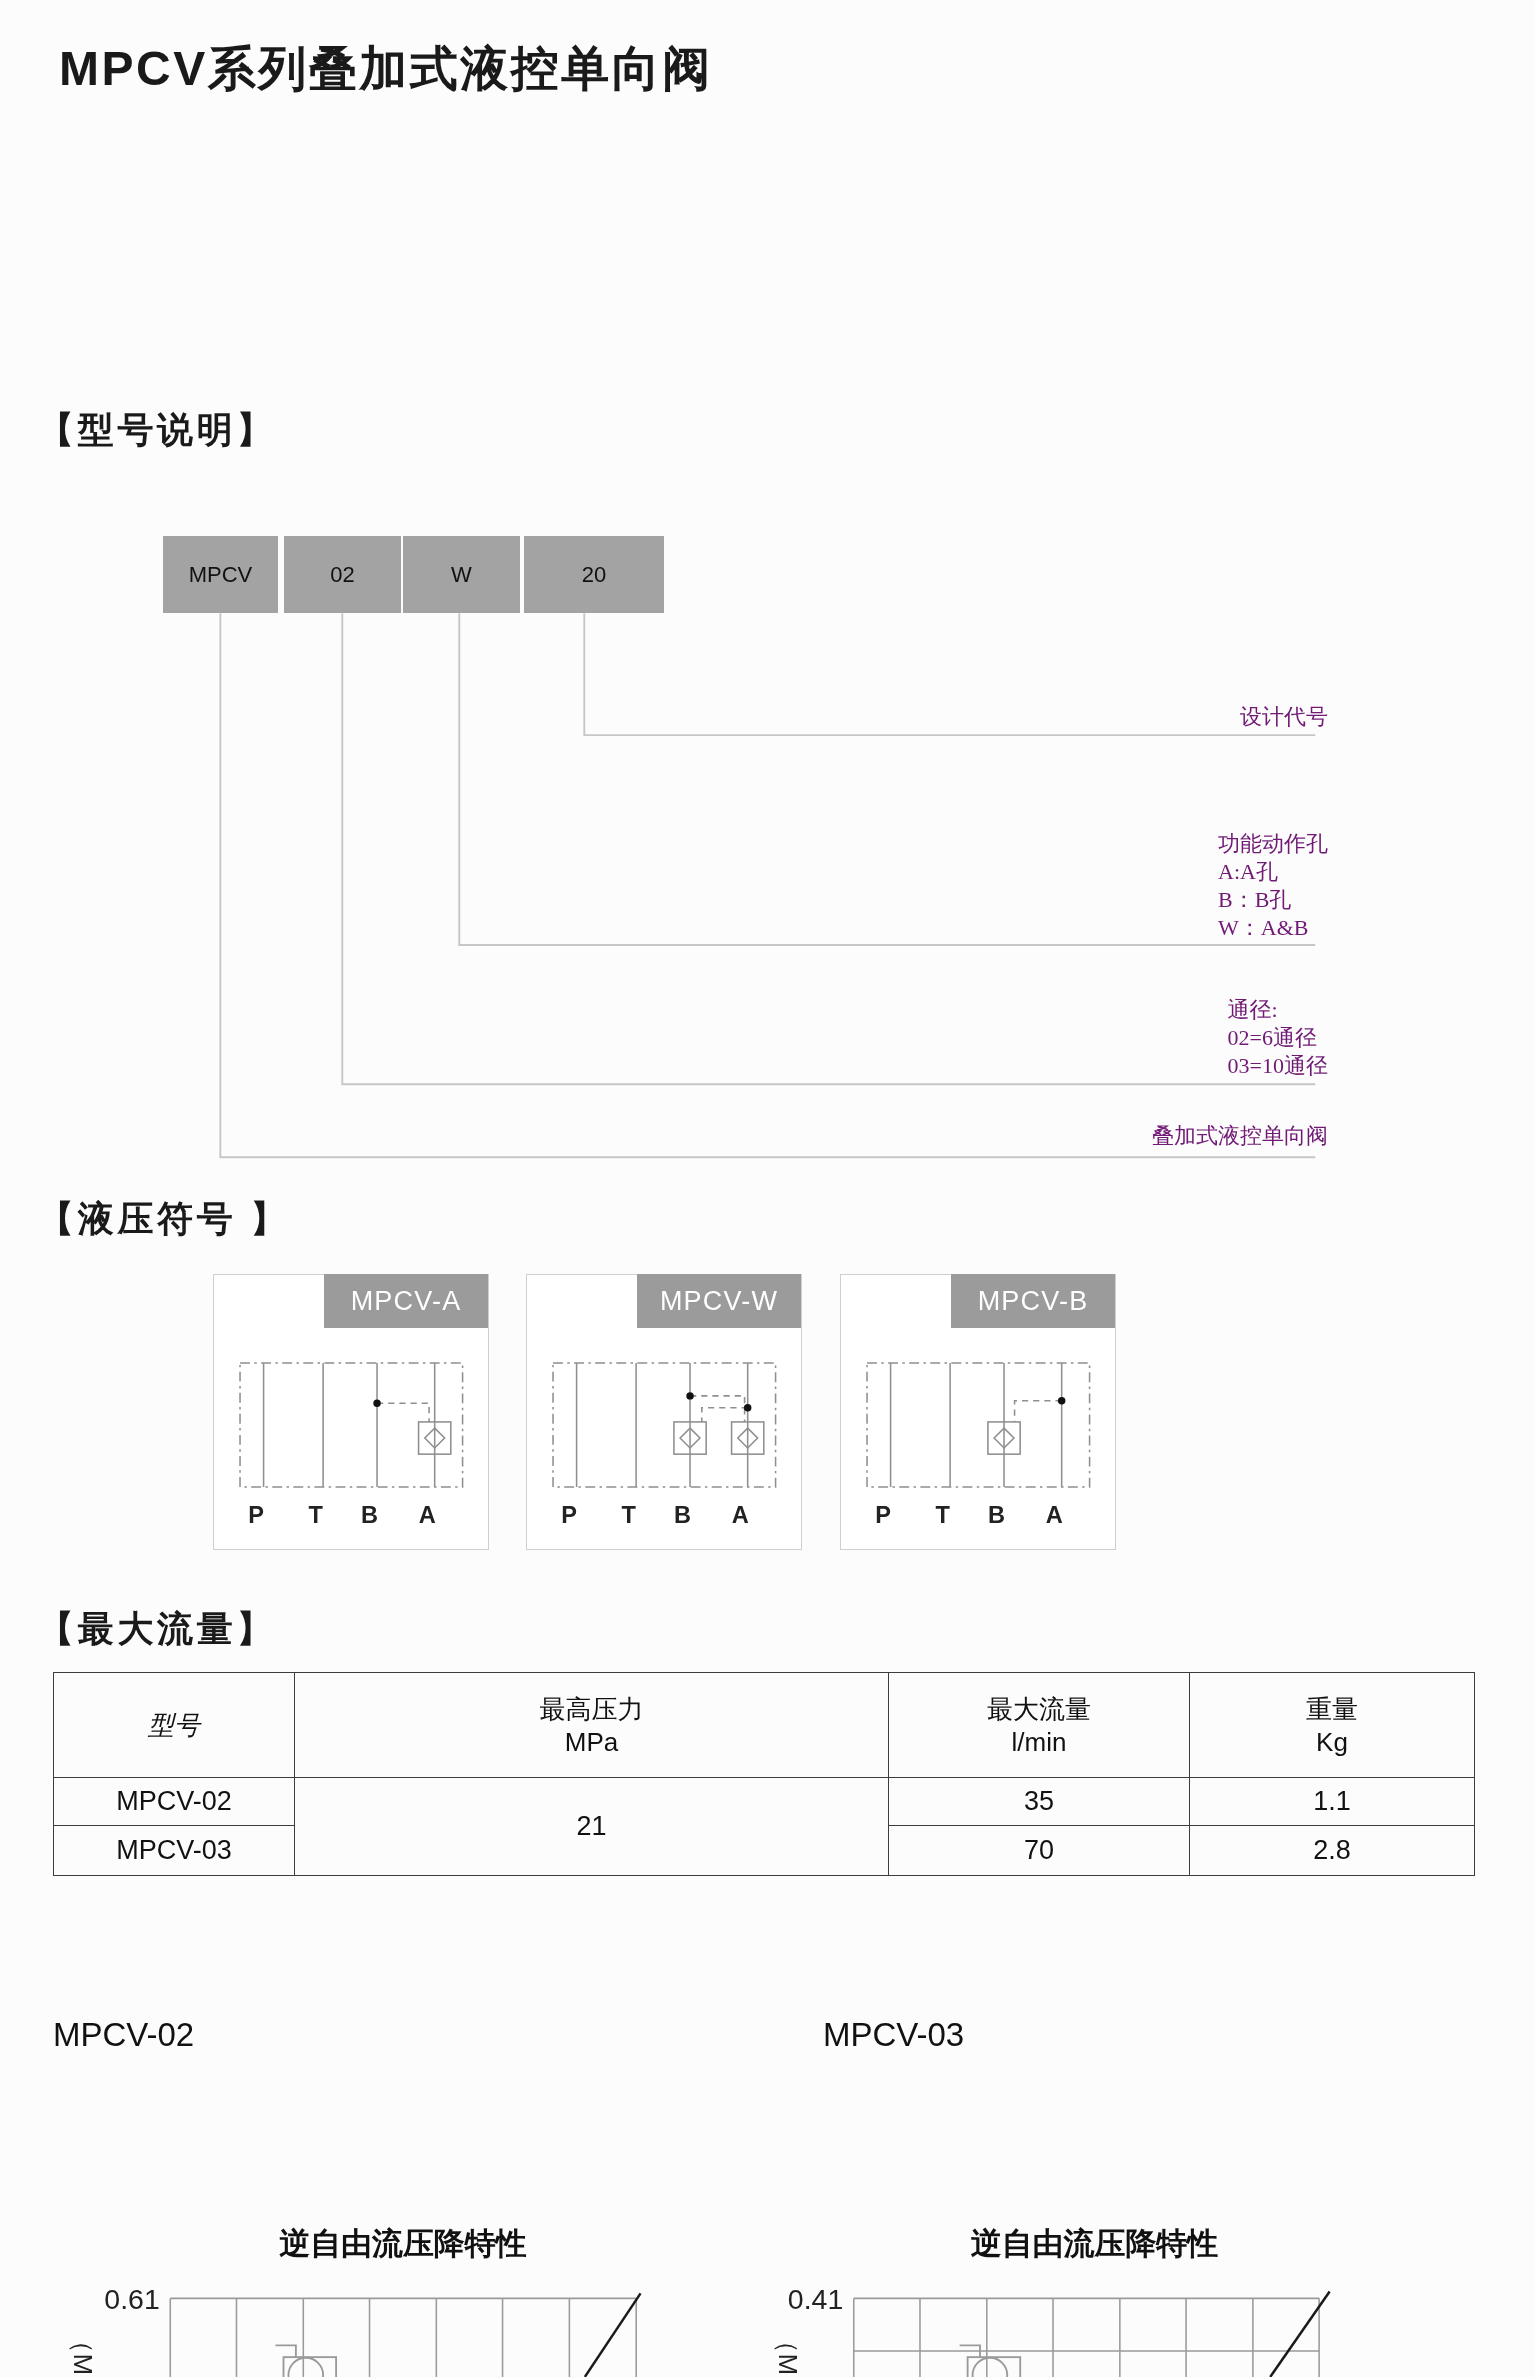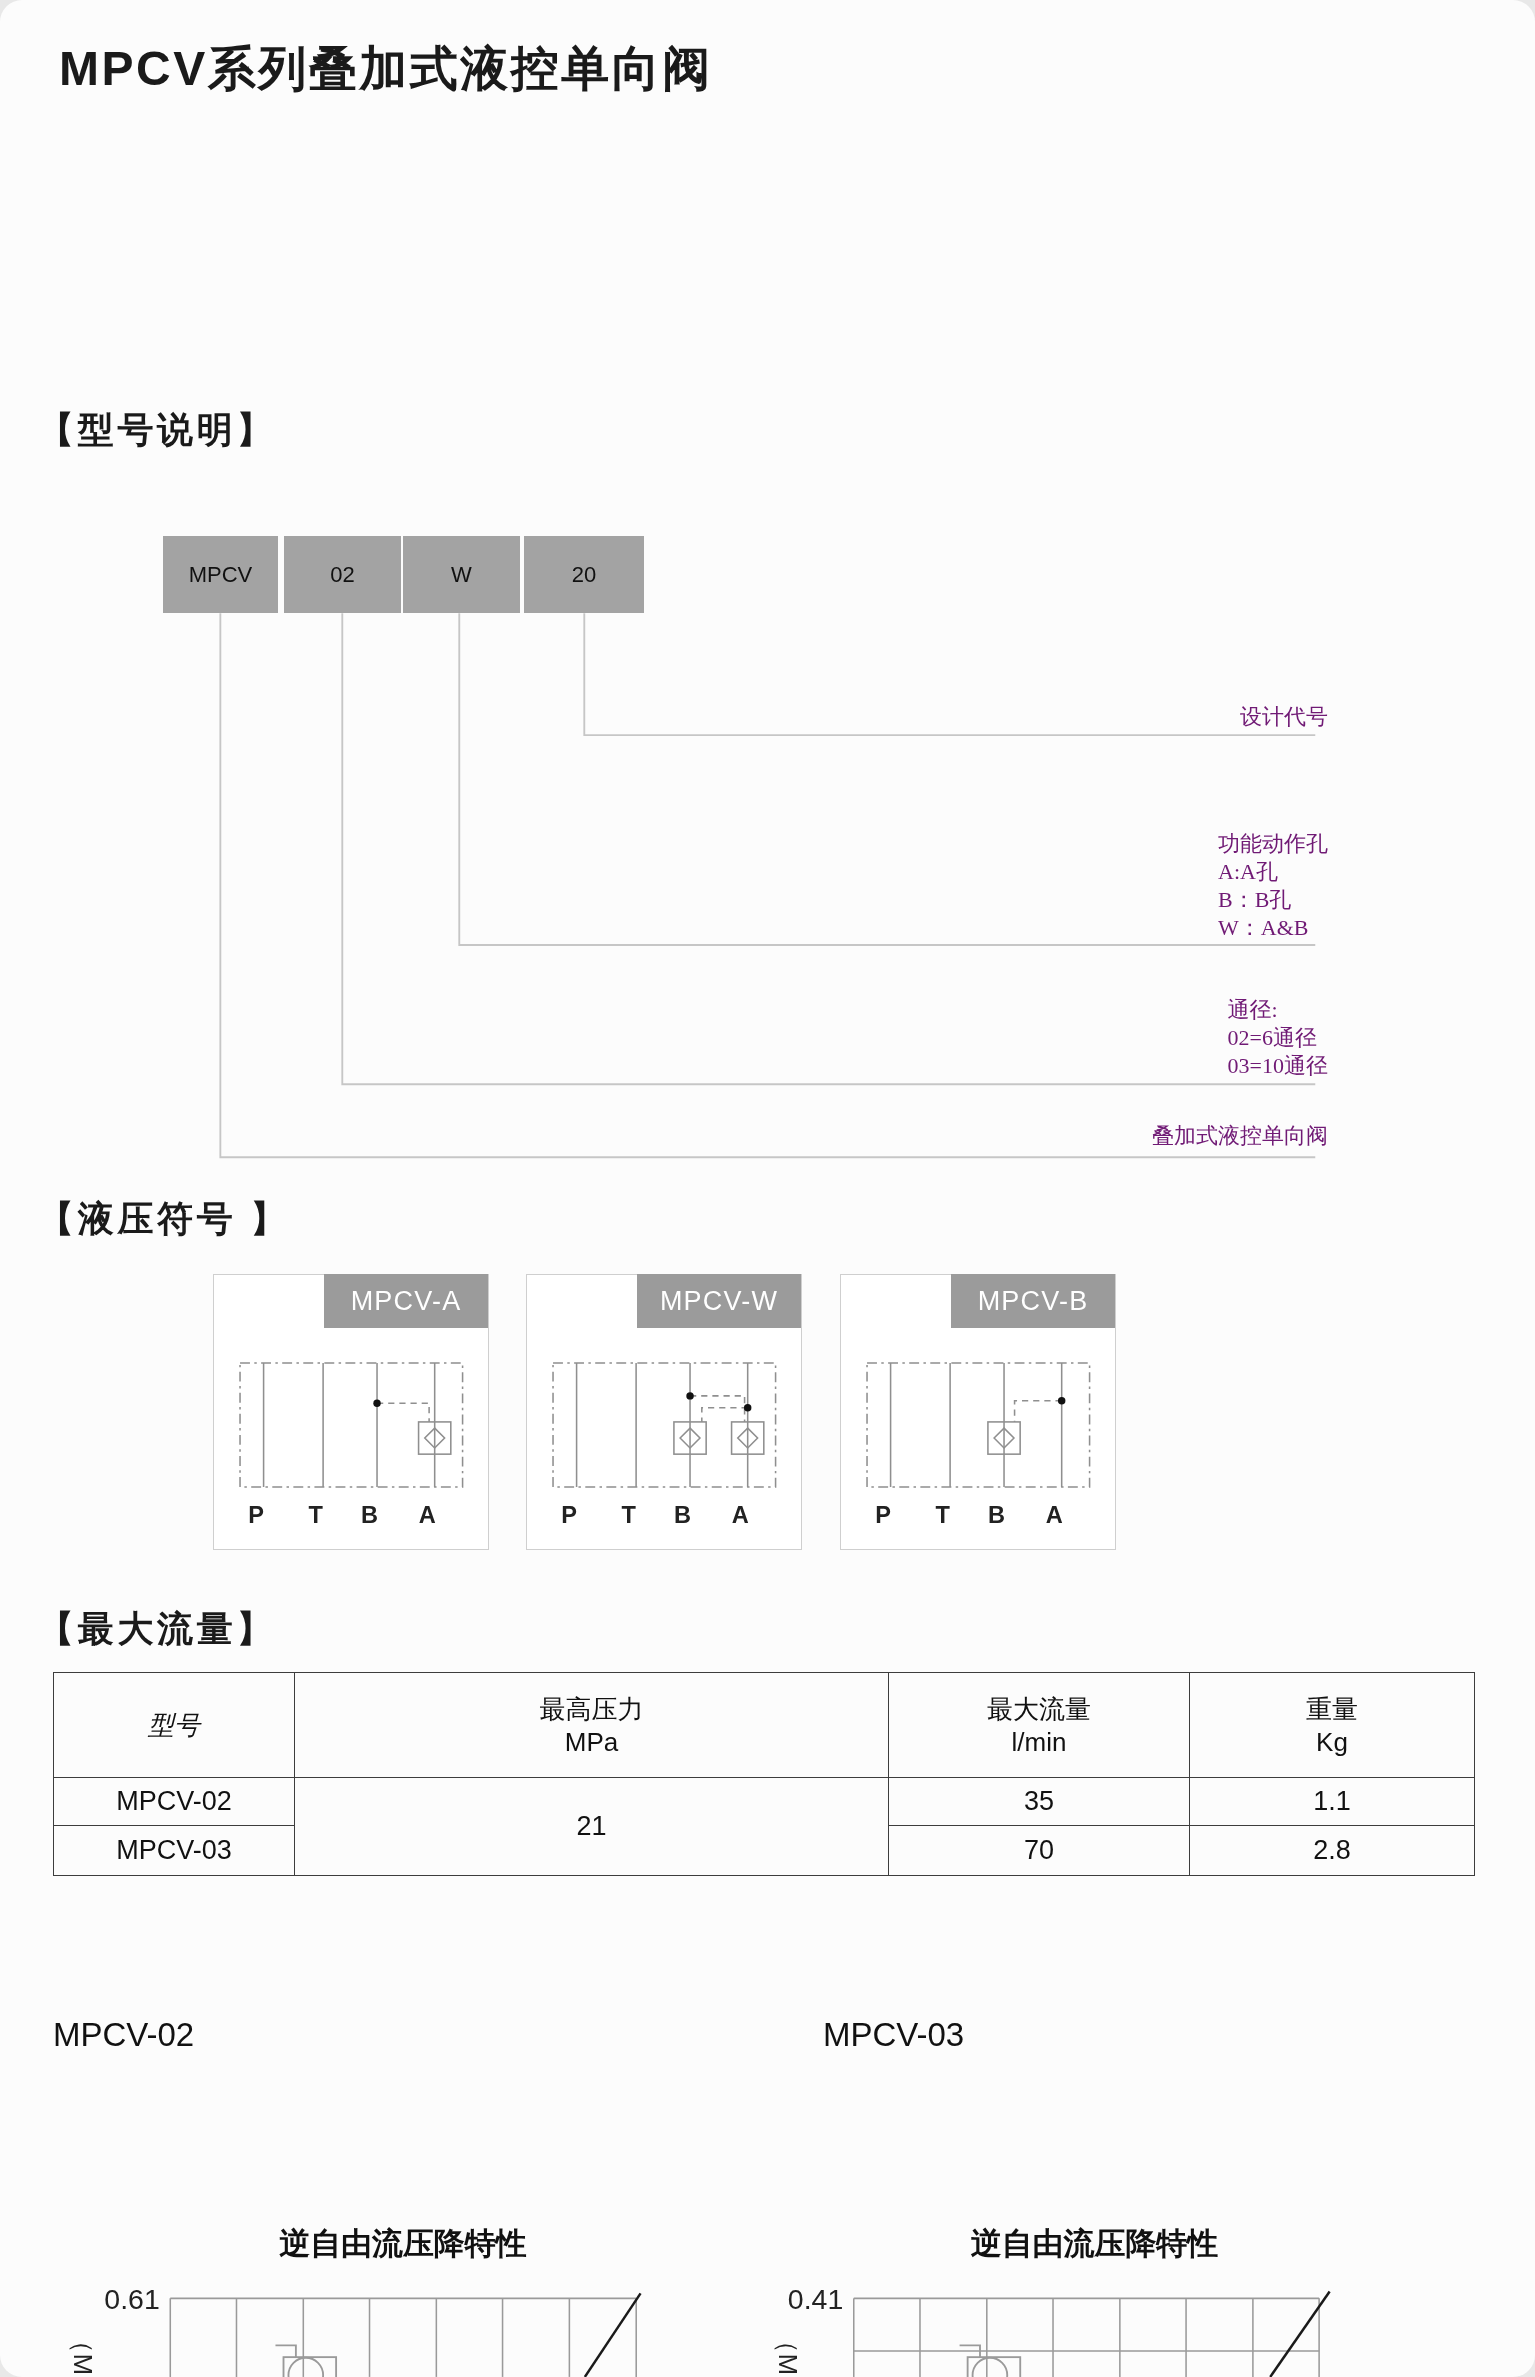--- a/index.html
+++ b/index.html
@@ -1,17 +1,17 @@
 <!DOCTYPE html>
 <html style="font-size:10px"><head>
 <meta charset="utf-8">
 <style>
   html,body{margin:0;padding:0;background:#e8e8e8;}
   #canvas{position:relative;width:1535px;height:2377px;background:#fcfcfc;overflow:hidden;
-          font-family:"Liberation Sans", sans-serif;color:#1a1a1a;border-radius:22px;}
+          font-family:"Liberation Sans", sans-serif;color:#1a1a1a;}
   .abs{position:absolute;}
   .page-title{left:59px;top:37px;font-size:48px;font-weight:bold;letter-spacing:2.5px;}
   .sec-head{font-size:36px;font-weight:bold;letter-spacing:3.7px;left:38px;}
   .code-box{top:536px;height:77px;background:#a3a3a3;color:#111;
             display:flex;align-items:center;justify-content:center;font-size:22px;}
   .anno{right:207px;font-size:22px;line-height:28px;color:#701a75;font-family:Liberation Serif, serif;}
   .anno.single{text-align:right;}
   .anno.multi{text-align:left;}
   .sym-box{top:1274px;width:274px;height:274px;background:#fff;border:0.6px solid #cfcfcf;}
   .sym-bar{position:absolute;left:110px;top:-0.6px;width:164px;height:54px;background:#9b9b9b;
@@ -31,21 +31,21 @@
 
 <div id="canvas">
 
   <div class="abs page-title">MPCV系列叠加式液控单向阀</div>
 
   <div class="abs sec-head" style="top:406px;">【型号说明】</div>
 
   <div class="abs code-box" style="left:163px;width:115px;">MPCV</div>
   <div class="abs code-box" style="left:284px;width:117px;">02</div>
   <div class="abs code-box" style="left:403px;width:117px;">W</div>
-  <div class="abs code-box" style="left:524px;width:120px;">20</div>
+  <div class="abs code-box" style="left:524px;width:140px;">20</div>
 
   <svg class="abs" style="left:0;top:0;" width="1535" height="1214" viewBox="0 0 2480 1960">
     <g stroke="#c6c6c6" stroke-width="3" fill="none">
       <path d="M944 990 V1187 H2125"></path>
       <path d="M742 990 V1526 H2125"></path>
       <path d="M553 990 V1751 H2125"></path>
       <path d="M356 990 V1869 H2125"></path>
     </g>
   </svg>
 

